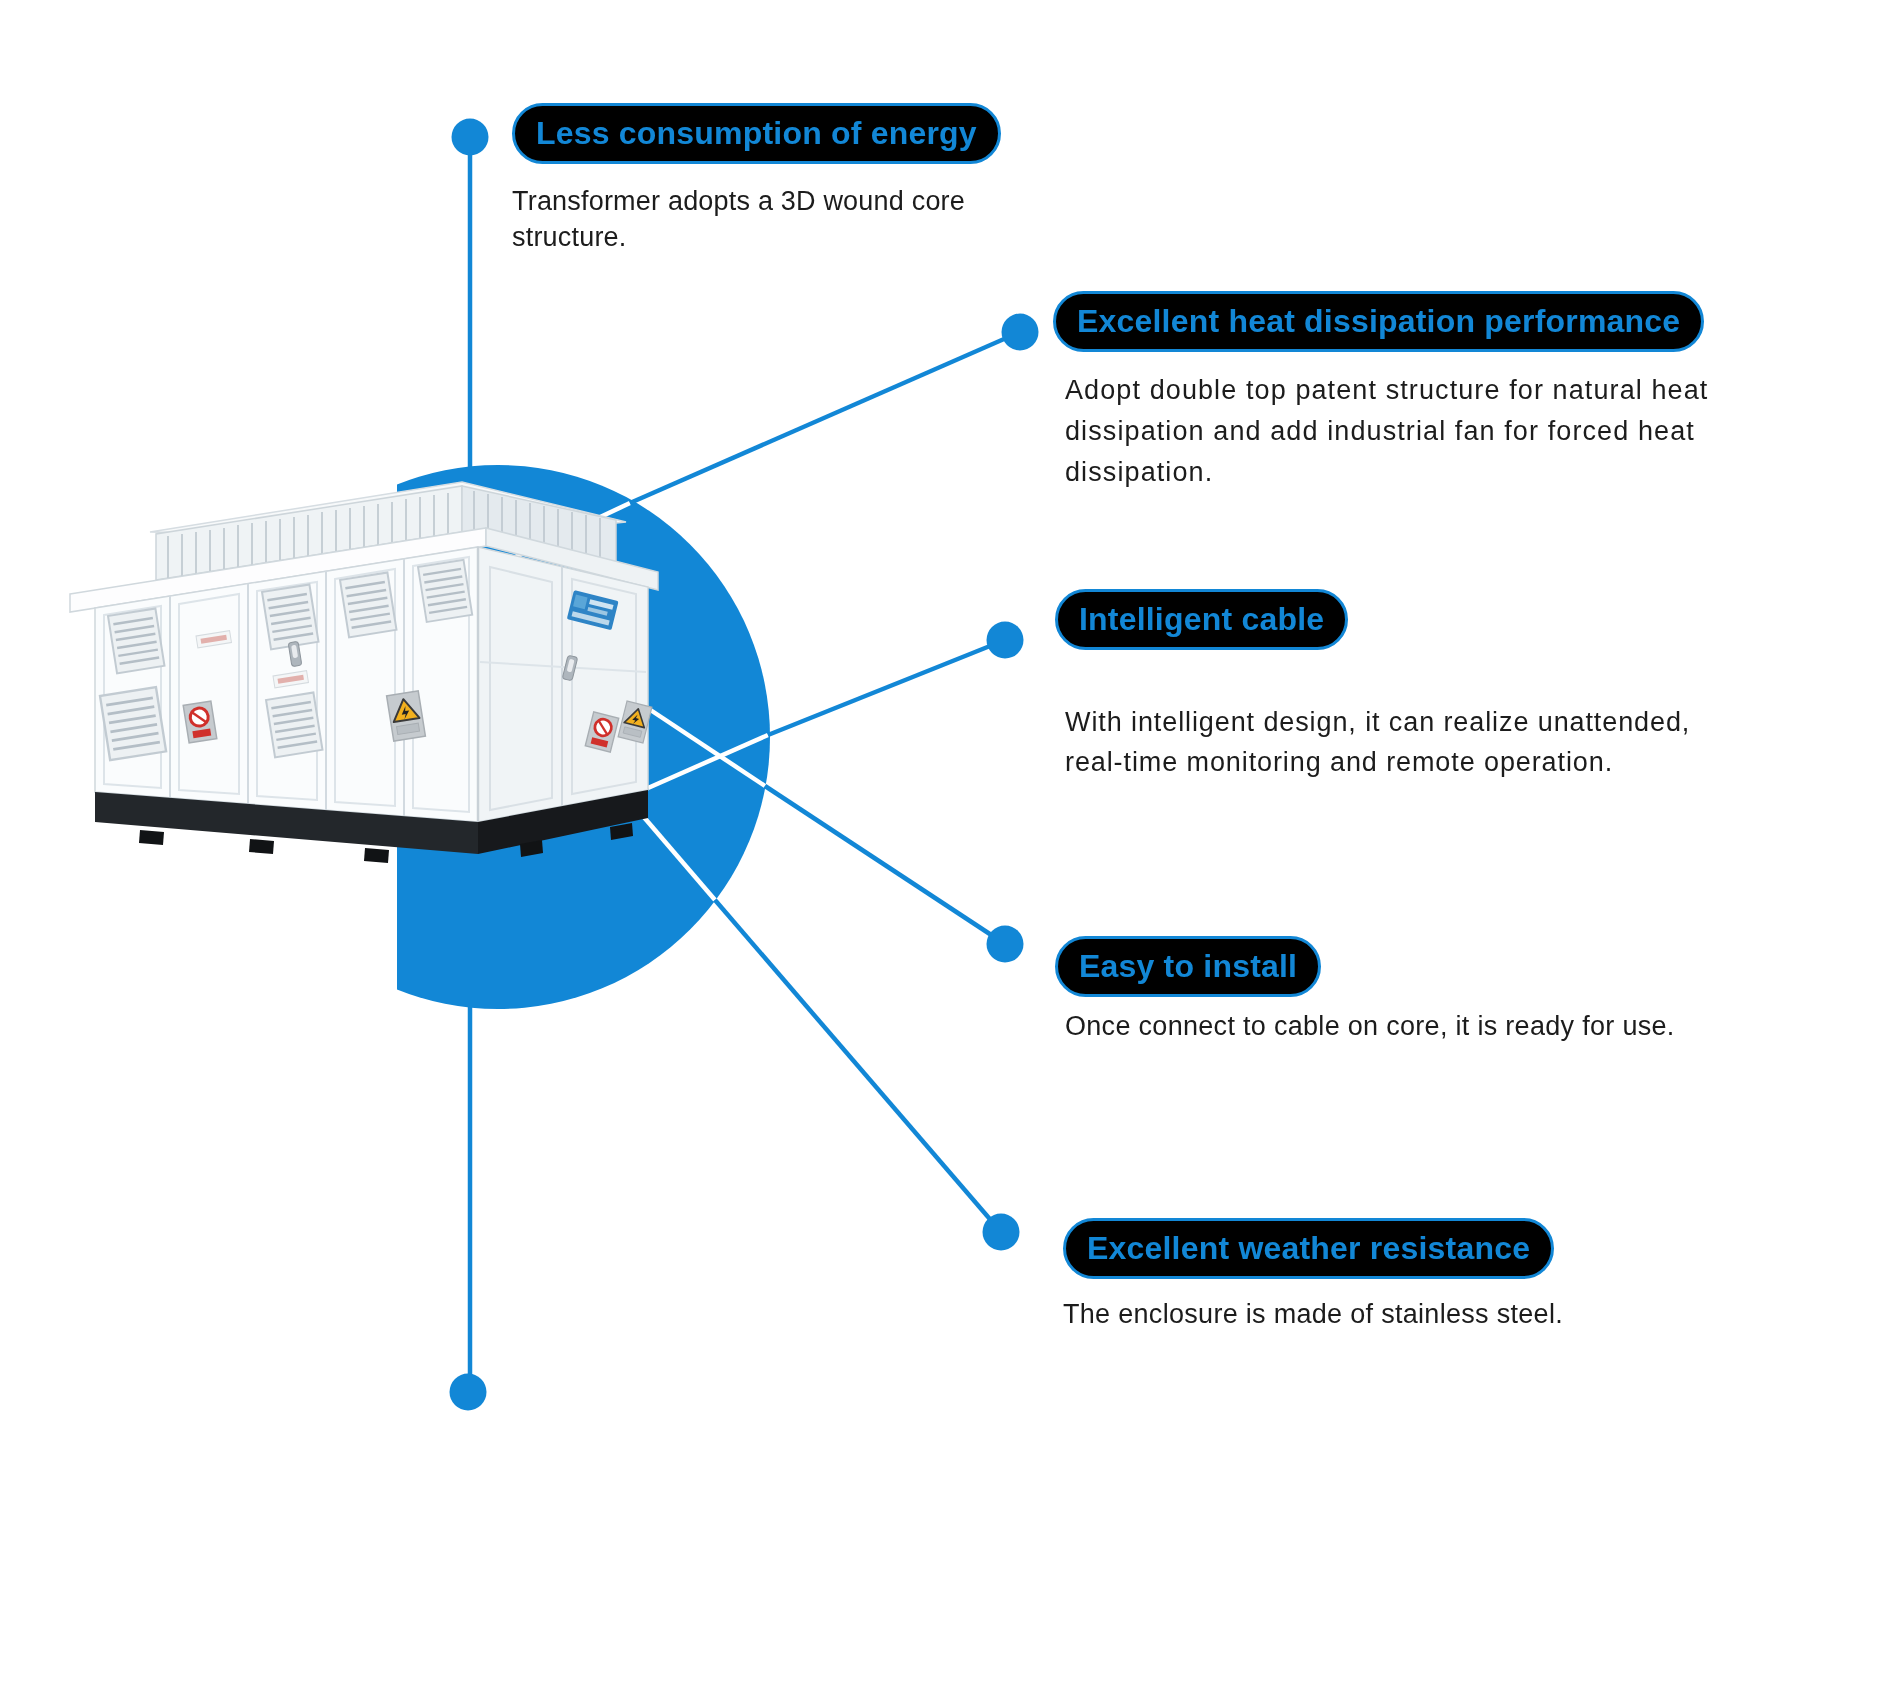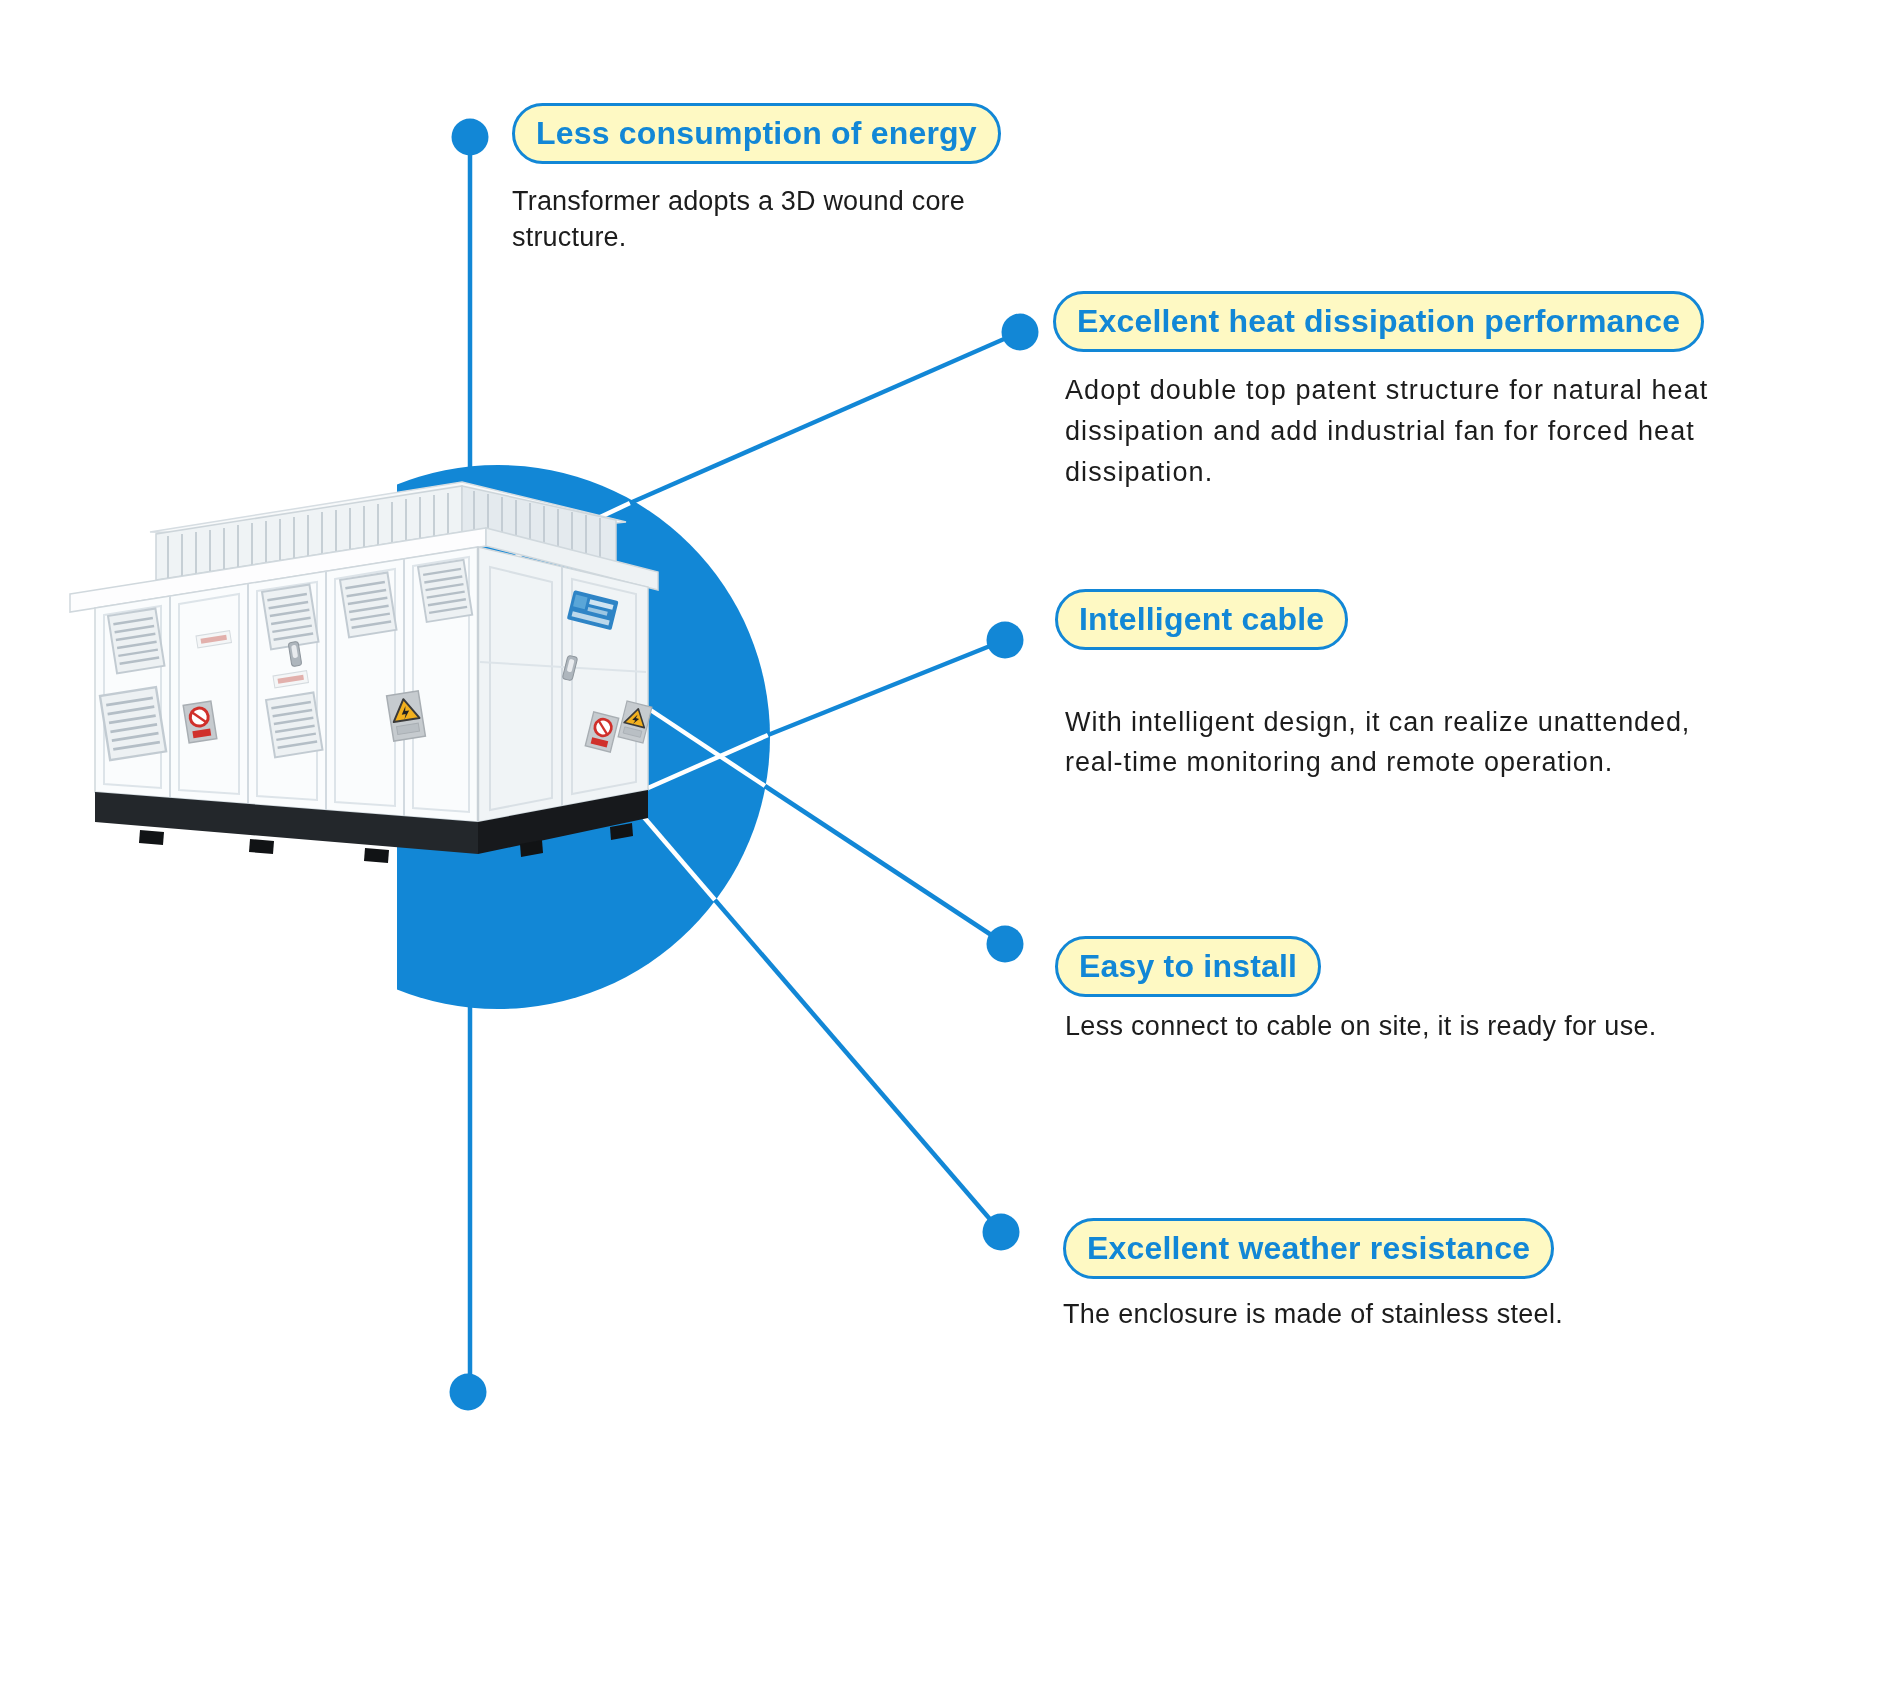--- a/index.html
+++ b/index.html
@@ -21,21 +21,21 @@
     display:inline-block;
     border:3.5px solid var(--blue);
     border-radius:34px;
     color:var(--blue);
     font-weight:700;
     font-size:32px;
     line-height:1.0;
     padding:11px 21px 12px 21px;
     white-space:nowrap;
     letter-spacing:0.2px;
-    background:#fef9c3;
+    background:#000000;
   }
   .desc{
     position:absolute;
     color:var(--text);
     font-size:27px;
     font-weight:400;
   }
   .desc .bline{white-space:nowrap;}
   .d1{left:512px;top:183px;line-height:36px;letter-spacing:0.2px;}
   .d2{left:1065px;top:370px;line-height:41px;letter-spacing:1.1px;}
@@ -257,21 +257,21 @@
   </div>
   <div class="desc d3">
     <div class="bline">With intelligent design, it can realize unattended,</div>
     <div class="bline">real-time monitoring and remote operation.</div>
   </div>
 
   <div class="pill p4">
     <span>Easy to install</span>
   </div>
   <div class="desc d4">
-    <div class="bline">Less connect to cable on site, it is ready for use.</div>
+    <div class="bline">Once connect to cable on core, it is ready for use.</div>
   </div>
 
   <div class="pill p5">
     <span>Excellent weather resistance</span>
   </div>
   <div class="desc d5">
     <div class="bline">The enclosure is made of stainless steel.</div>
   </div>
 
 

